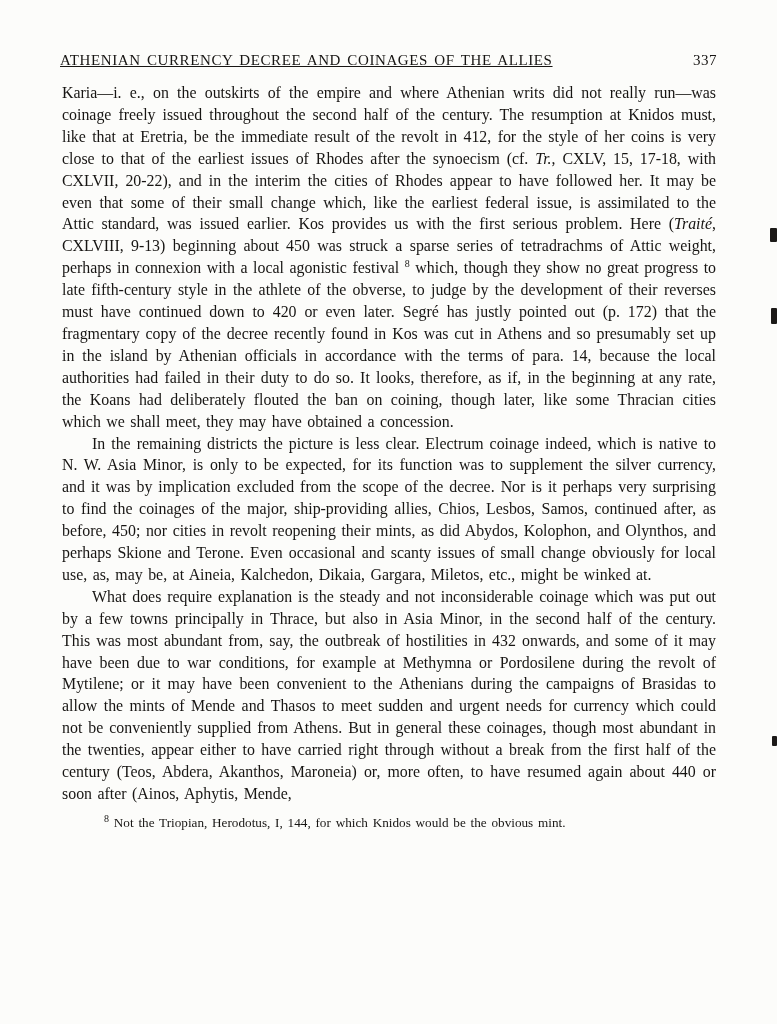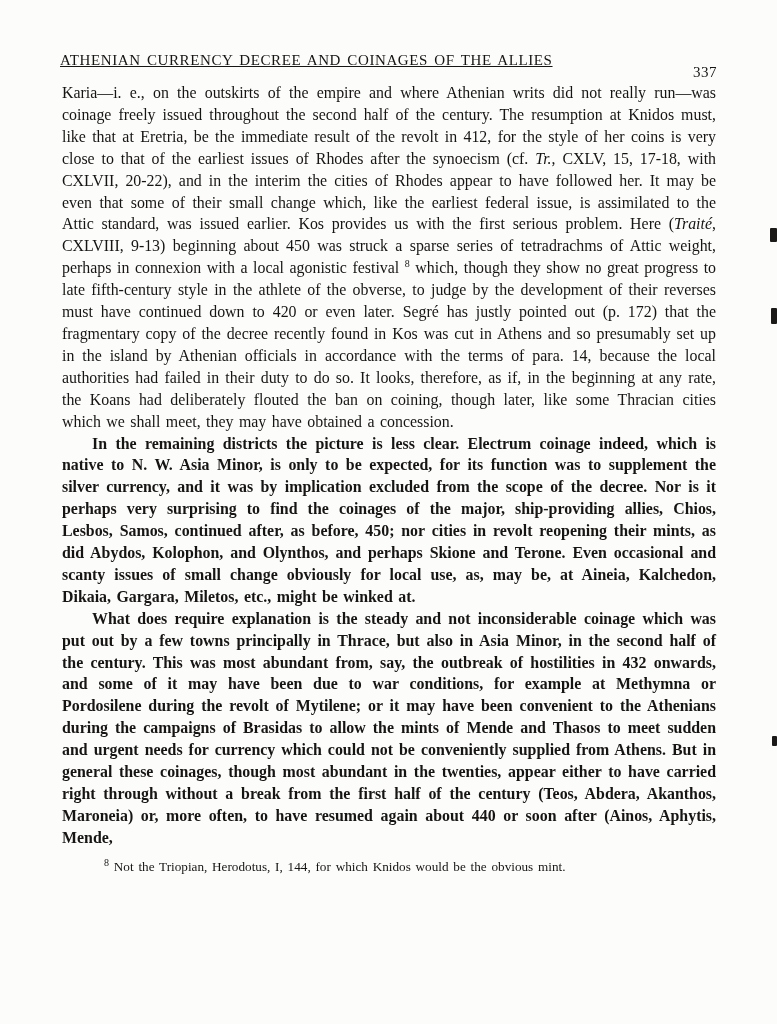--- a/index.html
+++ b/index.html
@@ -24,37 +24,36 @@
     text-align: left;
     font-size: 15px;
     letter-spacing: 0.6px;
     word-spacing: 2px;
     white-space: nowrap;
     text-decoration: underline;
   }
   .page-number {
     position: absolute;
     right: 0;
-    top: 12px;
+    top: 0;
     letter-spacing: 0.5px;
     margin-left: 28px;
   }
   .body-text {
     margin: 13px 61px 0 62px;
     font-size: 15.9px;
     line-height: 21.9px;
     text-align: justify;
   }
   .body-text p {
     margin: 0;
     word-spacing: 1.5px;
   }
   .body-text p.indent {
     text-indent: 30px;
-    font-weight: bold;
   }
   .body-text i {
     font-style: italic;
   }
   sup.fn-marker {
     font-size: 10px;
     line-height: 0;
     vertical-align: super;
   }
   .footnote {

